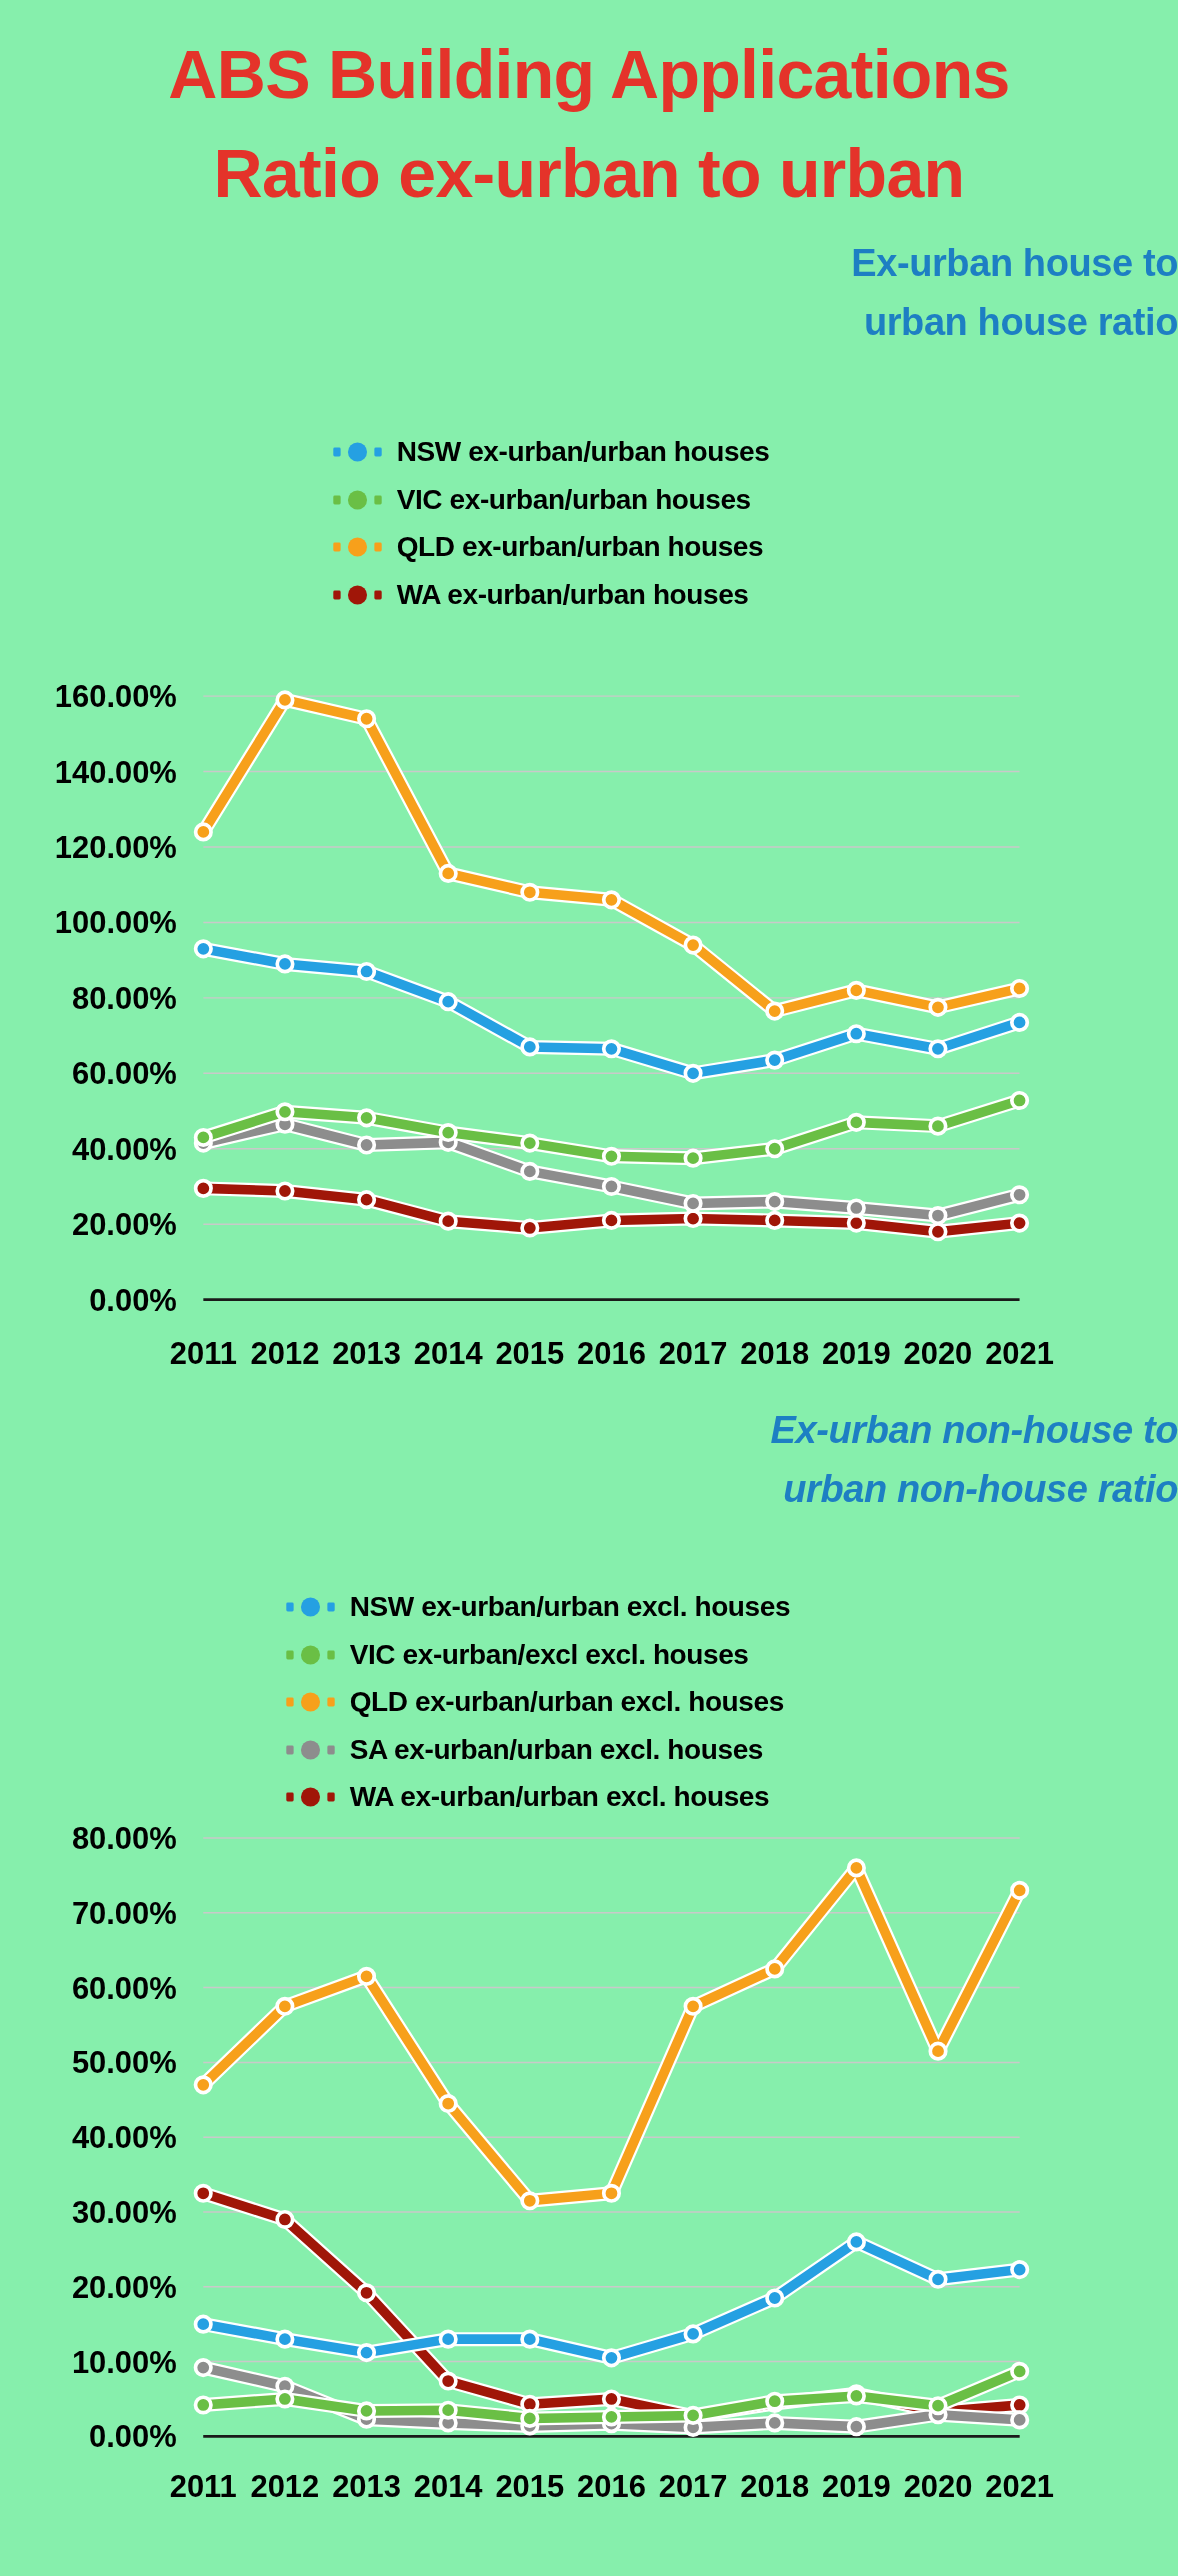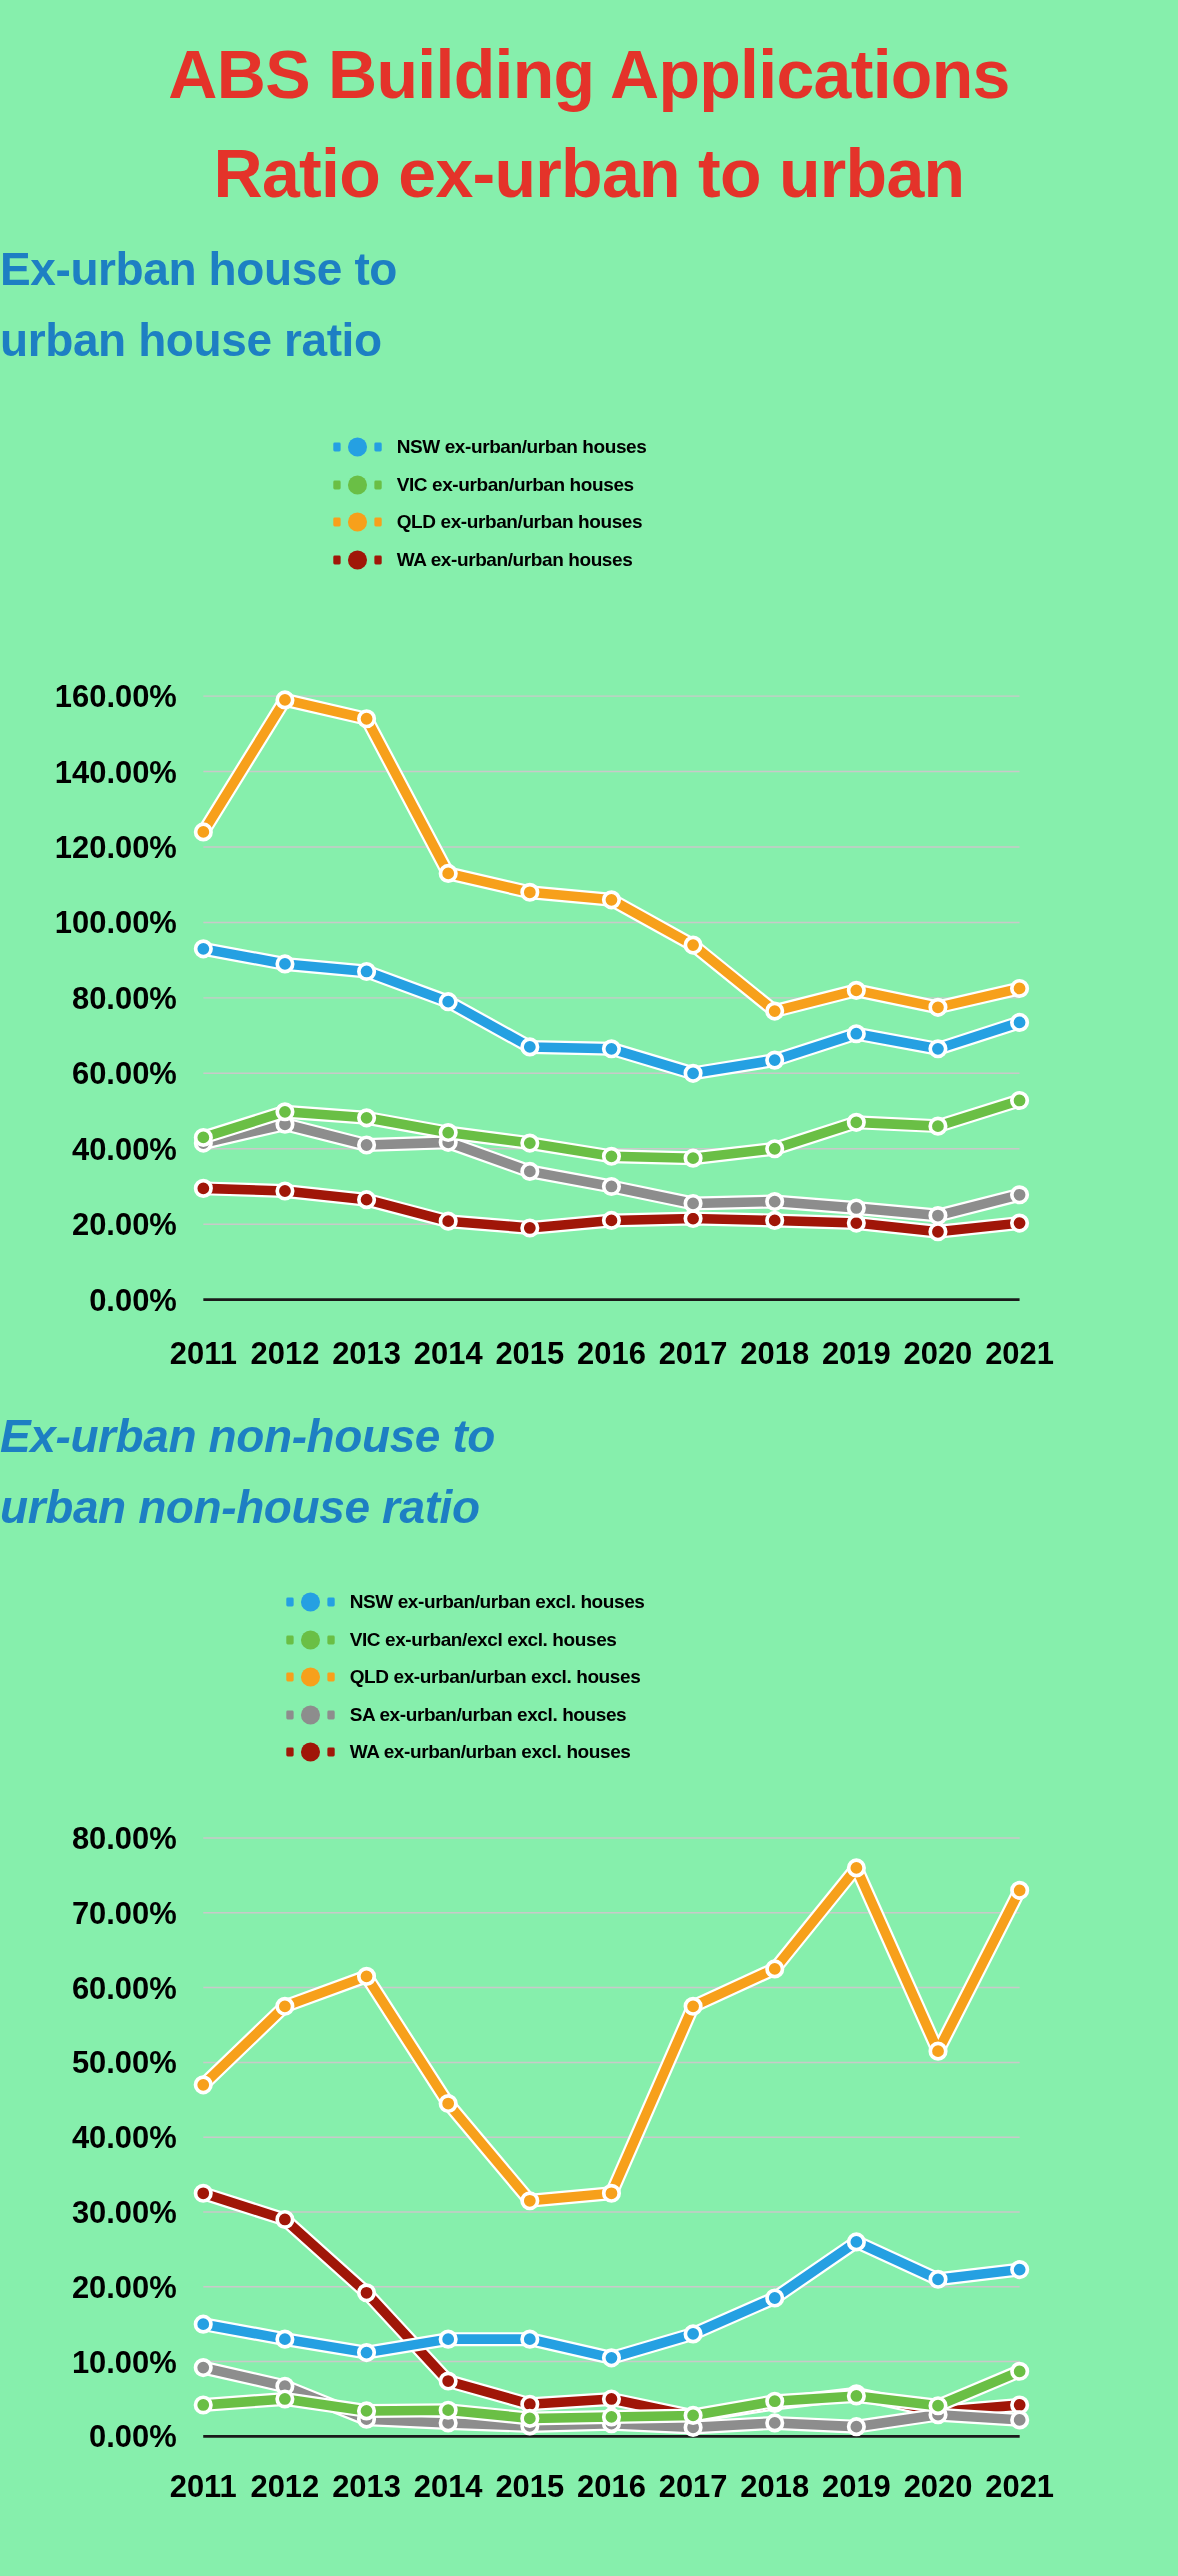--- a/index.html
+++ b/index.html
@@ -1,28 +1,28 @@
 <!DOCTYPE html>
 <html style="font-size:11.8px"><head>
 <meta charset="utf-8">
 <style>
   html,body{margin:0;padding:0;background:#fff;}
   .page{position:relative;width:1178px;height:2576px;background:#86efac;
         font-family:"Liberation Sans",sans-serif;overflow:hidden;}
   .main-title{position:absolute;top:25px;left:0;width:100%;text-align:center;
         color:#e4332a;font-weight:800;font-size:68px;line-height:1.46;letter-spacing:-0.7px;}
-  .chart-subtitle{position:absolute;left:0;width:100%;text-align:left;
-        color:#1d7fc3;font-weight:800;font-size:46px;line-height:1.54;letter-spacing:-0.4px;}
+  .chart-subtitle{position:absolute;left:0;width:100%;text-align:right;
+        color:#1d7fc3;font-weight:800;font-size:38px;line-height:1.54;letter-spacing:-0.4px;}
   #subtitle-0{top:234px;}
   #subtitle-1{top:1401px;}
   .legend{position:absolute;display:flex;flex-direction:column;gap:15.5px;}
   #legend-0{top:436px;left:333px;}
   #legend-1{top:1591px;left:286px;}
   .legend-item{display:flex;align-items:center;gap:14.7px;}
-  .legend-label{font-size:19px;font-weight:700;color:#000;letter-spacing:-0.4px;white-space:nowrap;}
+  .legend-label{font-size:28px;font-weight:700;color:#000;letter-spacing:-0.4px;white-space:nowrap;}
   svg.chart{position:absolute;left:0;}
   #svg-0{top:663px;}
   #svg-1{top:1790px;}
   .tick-label{font-family:"Liberation Sans",sans-serif;font-size:42px;font-weight:700;fill:#000;}
 </style>
 </head>
 <body>
 
 <div class="page">
 

